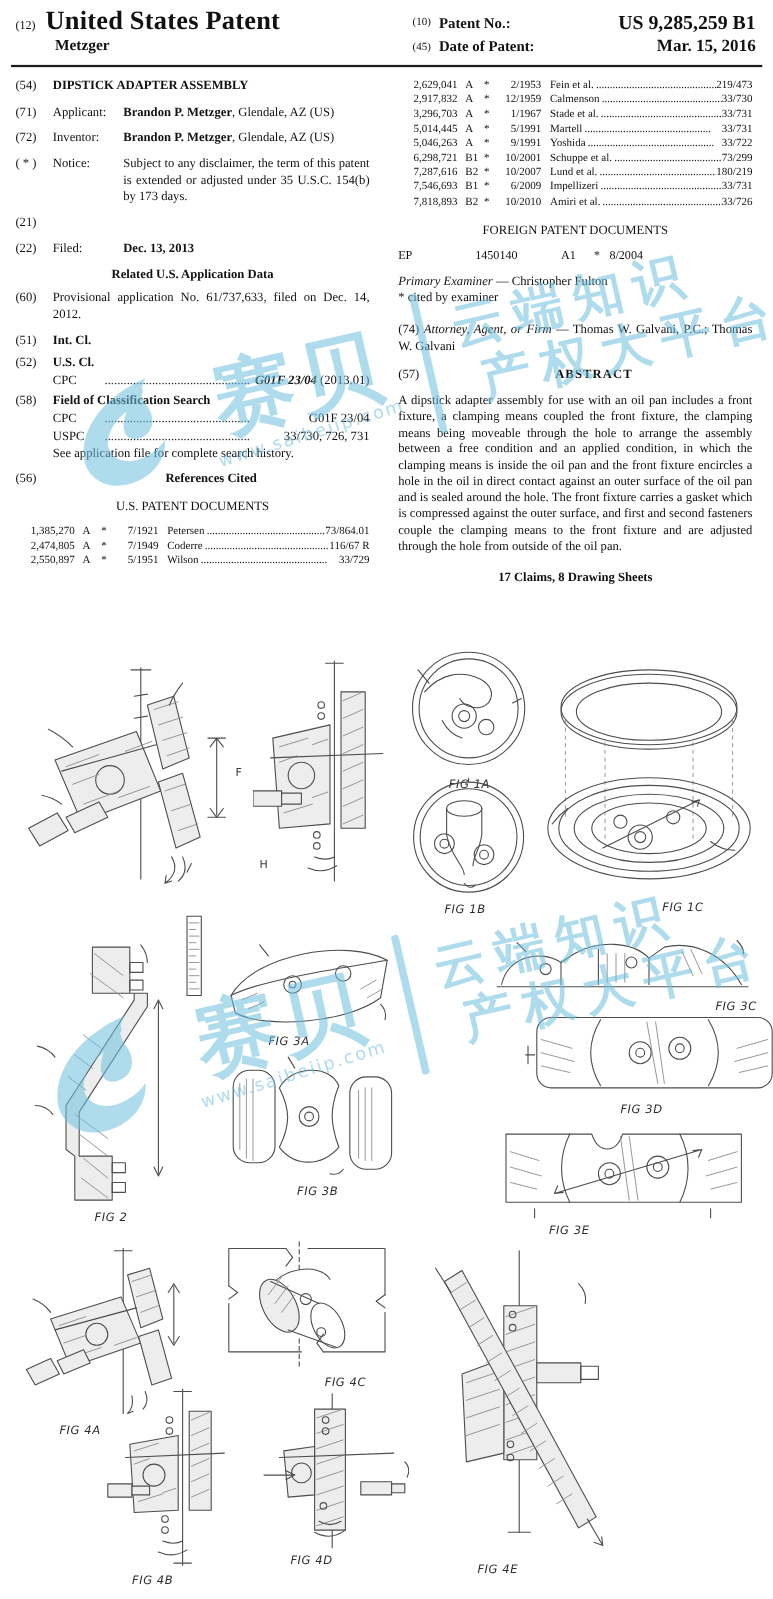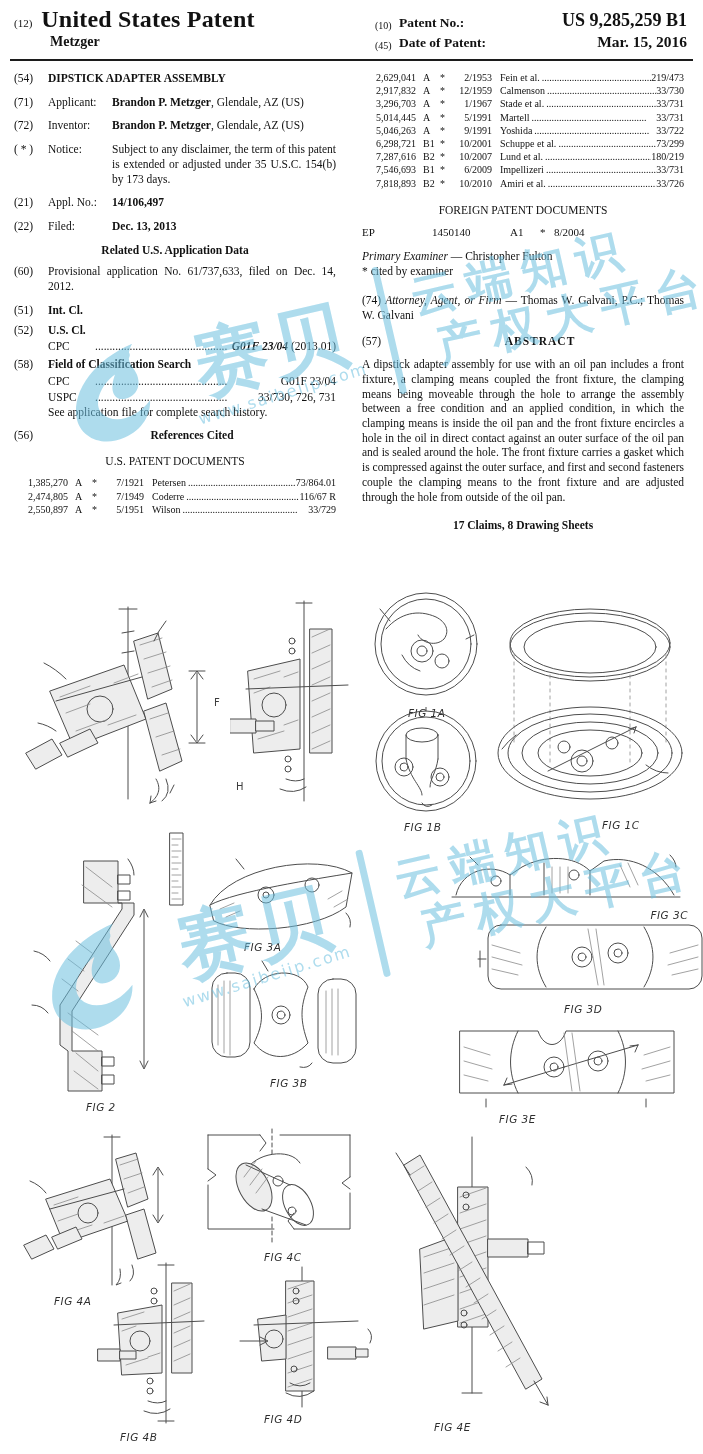--- a/index.html
+++ b/index.html
@@ -8,21 +8,21 @@
     font-family:"Liberation Serif","DejaVu Serif",serif;color:#111;
     overflow:hidden;
   }
   
   .hdr{display:flex;justify-content:space-between;padding:6px 16px 4px 14px;}
   .hdr-left .l1{display:flex;align-items:baseline;gap:9px;}
   .kind-code{font-size:11px;}
   .us-patent{font-size:24px;font-weight:bold;letter-spacing:.2px;}
   .surname{font-size:14px;font-weight:bold;margin:1px 0 0 36px;}
   .hdr-right{width:312px;padding-top:4px;}
-  .hdr-right .row{display:flex;align-items:flex-end;margin-bottom:2px;}
+  .hdr-right .row{display:flex;align-items:center;margin-bottom:2px;}
   .hdr-right .n{font-size:10px;width:24px;flex:none;}
   .hdr-right .lbl{font-size:13.5px;font-weight:bold;}
   .hdr-right .val{margin-left:auto;font-weight:bold;}
   .val.patno{font-size:18px;}
   .val.patdate{font-size:15.5px;}
   .rule{border-top:2px solid #1c1c1c;margin:2px 10px 0 10px;}
   
   .columns{display:flex;gap:26px;padding:10px 16px 0 14px;height:498px;overflow:hidden;}
   .col{width:322px;flex:none;font-size:11.5px;line-height:1.28;}
   .entry{display:flex;margin-bottom:9px;}
@@ -158,21 +158,20 @@
       </div>
       <div class="entry">
         <span class="num">( * )</span>
         <span class="body" style="display:flex;">
             <span class="lblcol" style="flex:none;">Notice:</span>
             <span class="just">Subject to any disclaimer, the term of this patent is extended or adjusted under 35 U.S.C. 154(b) by 173 days.</span>
           </span>
       </div>
       <div class="entry">
         <span class="num">(21)</span>
-        <span class="body"><span class="lblcol">Appl. No.:</span><span class="b">14/106,497</span></span>
       </div>
       <div class="entry">
         <span class="num">(22)</span>
         <span class="body"><span class="lblcol">Filed:</span><span class="b">Dec. 13, 2013</span></span>
       </div>
 
       <div class="center-head">Related U.S. Application Data</div>
       <div class="entry">
         <span class="num">(60)</span>
         <span class="body just">Provisional application No. 61/737,633, filed on Dec. 14, 2012.</span>
@@ -570,21 +569,21 @@
         <polygon class="fillg" points="12,120 34,110 42,124 20,134"></polygon>
         <polygon class="fillg" points="40,112 64,102 70,114 46,124"></polygon>
         <polygon class="fillg" points="114,90 132,84 144,128 126,134"></polygon>
         <path d="M120,140 q4,10 -2,16 M108,144 q2,10 -4,16 l5,-2 M18,56 q10,4 16,12"></path>
         <line x1="146" y1="44" x2="146" y2="96"></line>
         <path d="M141,50 L146,42 L151,50 M141,90 L146,98 L151,90"></path>
       </svg>
       <div class="fig-label" style="margin-left:42px;">FIG 4A</div>
     </div>
 
-    <div class="fig" style="left:194px;top:540px;">
+    <div class="fig" style="left:194px;top:540px;text-align:center;">
       <svg width="170" height="124" viewBox="0 0 170 124">
         <path d="M14,10 H66 M86,10 H156 M156,10 V52 M156,68 V104 H100 M80,104 H14 V60 M14,44 V10"></path>
         <path d="M66,10 l6,8 l-6,8 M14,44 l8,6 l-8,6 M156,52 l-8,6 l8,6 M100,104 l-6,-8 l6,-8"></path>
         <line x1="78" y1="4" x2="78" y2="30" stroke-dasharray="4,3"></line>
         <line x1="78" y1="92" x2="78" y2="120" stroke-dasharray="4,3"></line>
         <path d="M52,46 C60,28 96,22 106,38"></path>
         <ellipse cx="60" cy="62" rx="15" ry="26" transform="rotate(-28 60 62)" class="fillg"></ellipse>
         <ellipse cx="104" cy="80" rx="13" ry="22" transform="rotate(-28 104 80)"></ellipse>
         <line x1="52" y1="40" x2="96" y2="60"></line>
         <line x1="68" y1="84" x2="112" y2="100"></line>

